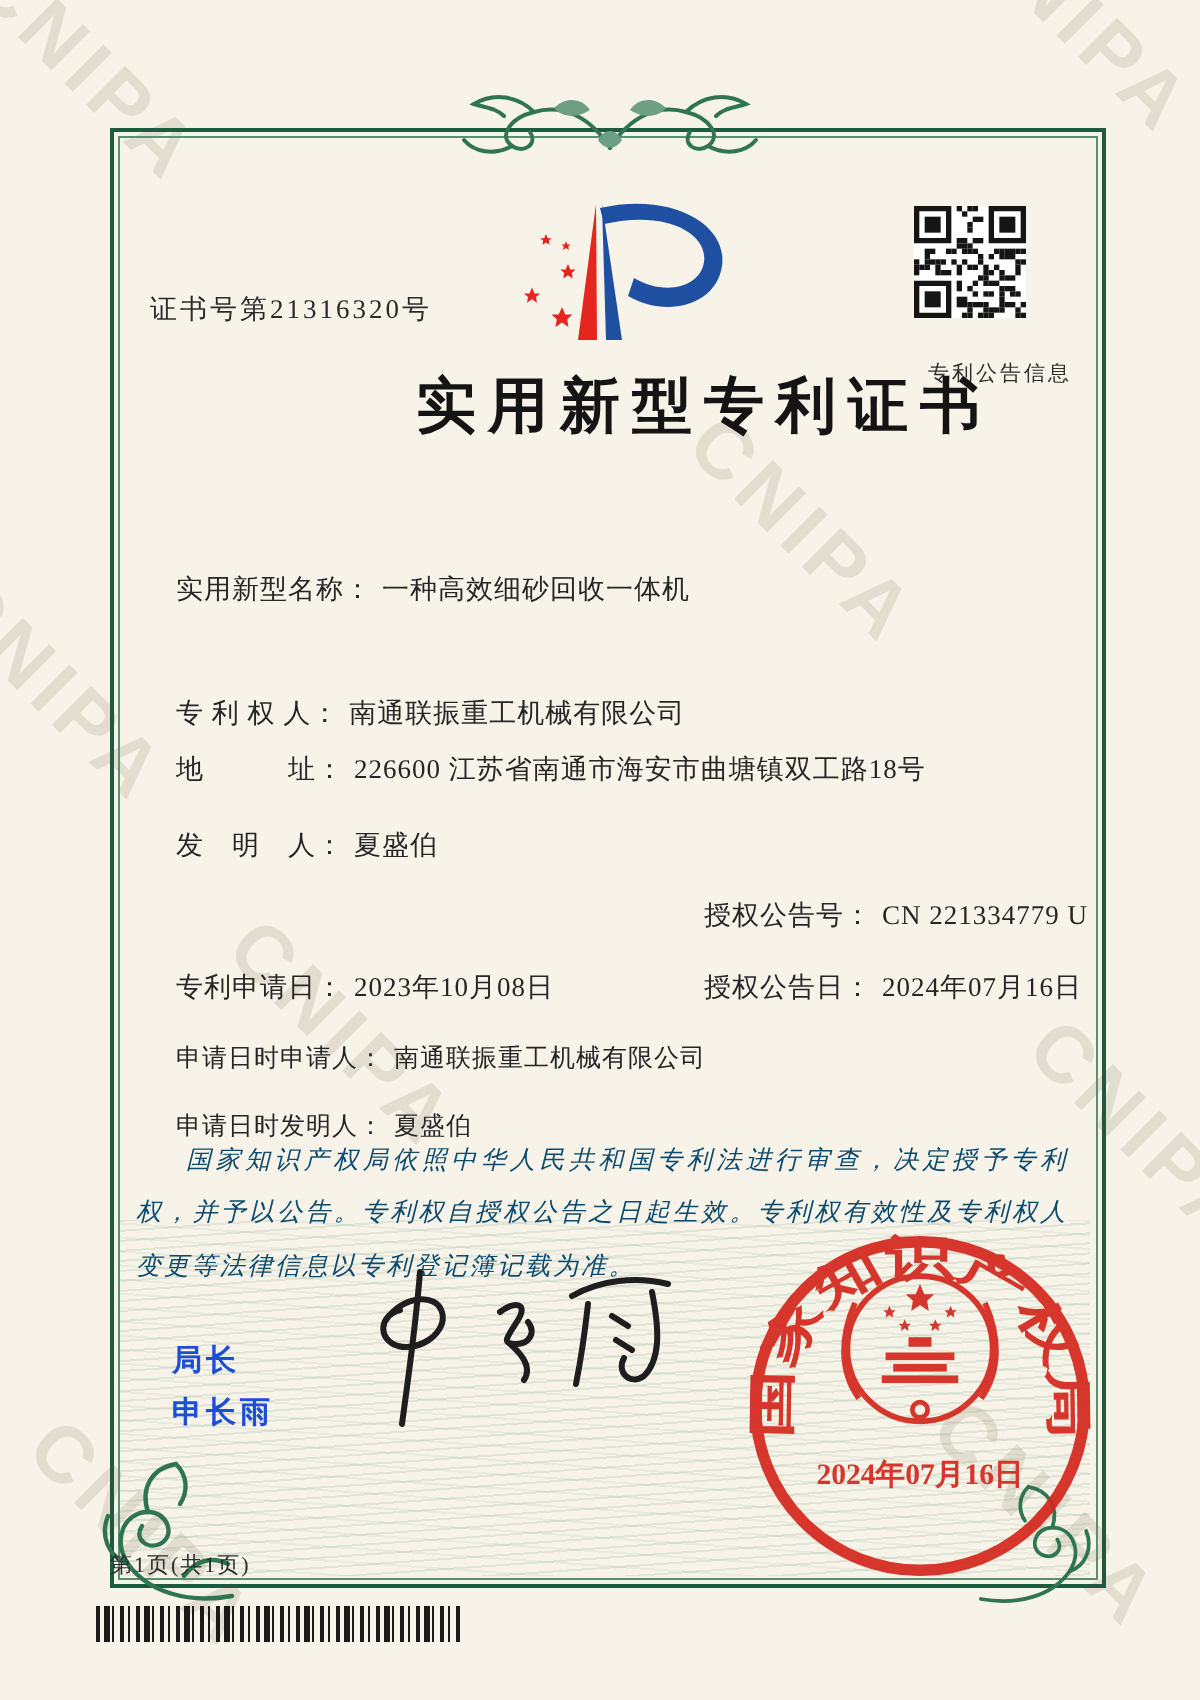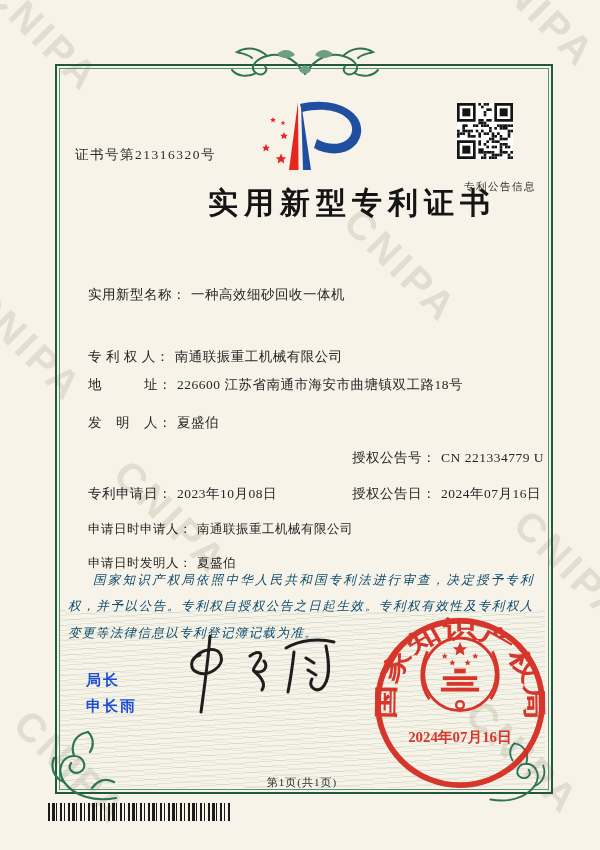--- a/index.html
+++ b/index.html
@@ -57,21 +57,21 @@
   }
   .signer-title,.signer-name{
     position:absolute;left:86px;
     font-family:"Liberation Sans","DejaVu Sans",sans-serif;
     font-weight:bold;font-size:15px;letter-spacing:2px;color:#1d4ed8;
   }
   .signer-title{top:671px;}
   .signer-name{top:697px;}
   .signature{position:absolute;left:158px;top:622px;width:192px;height:100px;}
   .seal{position:absolute;left:374px;top:617px;width:172px;height:172px;opacity:.93;}
-  .footer{position:absolute;left:55px;top:775px;width:494px;text-align:center;
+  .footer{position:absolute;left:55px;top:775px;width:494px;
     font-size:11px;letter-spacing:1px;color:#2c2c2c;}
   .barcode{
     position:absolute;left:48px;top:803px;width:182px;height:18px;
     background:repeating-linear-gradient(90deg,
       #1b1b1b 0 2px,transparent 2px 4px,
       #1b1b1b 4px 7px,transparent 7px 8px,
       #1b1b1b 8px 9px,transparent 9px 12px,
       #1b1b1b 12px 14px,transparent 14px 16px,
       #1b1b1b 16px 17px,transparent 17px 20px);
   }

